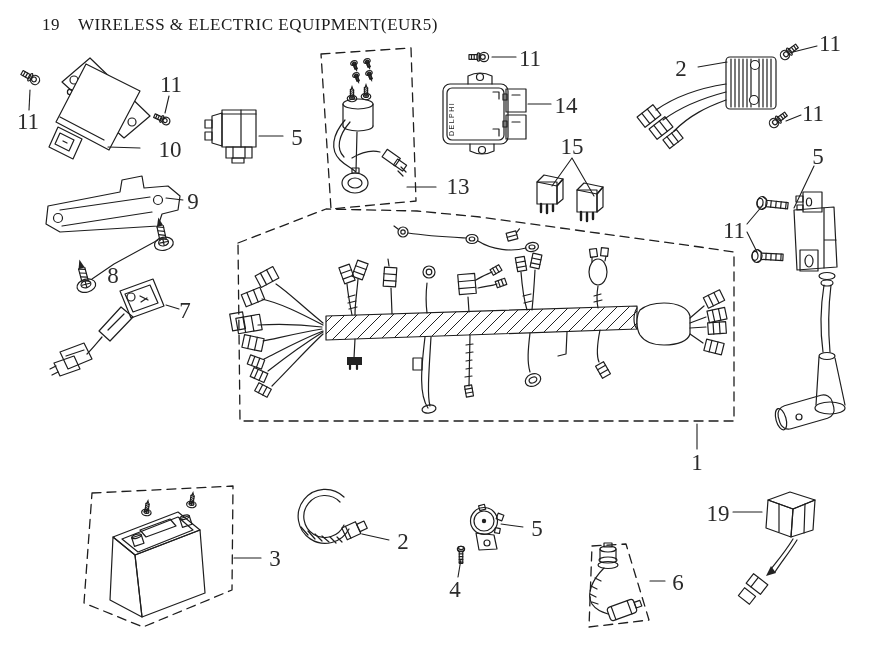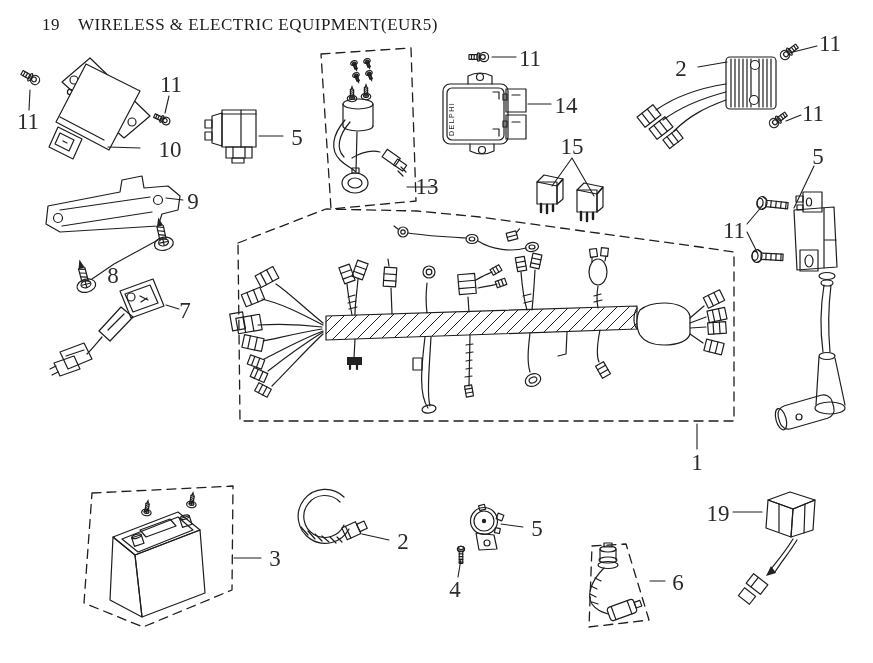--- a/index.html
+++ b/index.html
@@ -394,21 +394,21 @@
   </svg>
 
   <div class="ttl">
     <span class="num">19</span><span>WIRELESS &amp; ELECTRIC EQUIPMENT(EUR5)</span>
   </div>
 
   <div class="lbl" style="left:28px;top:121px">11</div>
   <div class="lbl" style="left:170px;top:149px">10</div>
   <div class="lbl" style="left:171px;top:84px">11</div>
   <div class="lbl" style="left:297px;top:137px">5</div>
-  <div class="lbl" style="left:427px;top:186px">13</div>
+  <div class="lbl" style="left:458px;top:186px">13</div>
   <div class="lbl" style="left:193px;top:201px">9</div>
   <div class="lbl" style="left:113px;top:275px">8</div>
   <div class="lbl" style="left:185px;top:310px">7</div>
   <div class="lbl" style="left:530px;top:58px">11</div>
   <div class="lbl" style="left:566px;top:105px">14</div>
   <div class="lbl" style="left:572px;top:146px">15</div>
   <div class="lbl" style="left:681px;top:68px">2</div>
   <div class="lbl" style="left:830px;top:43px">11</div>
   <div class="lbl" style="left:813px;top:113px">11</div>
   <div class="lbl" style="left:818px;top:156px">5</div>

